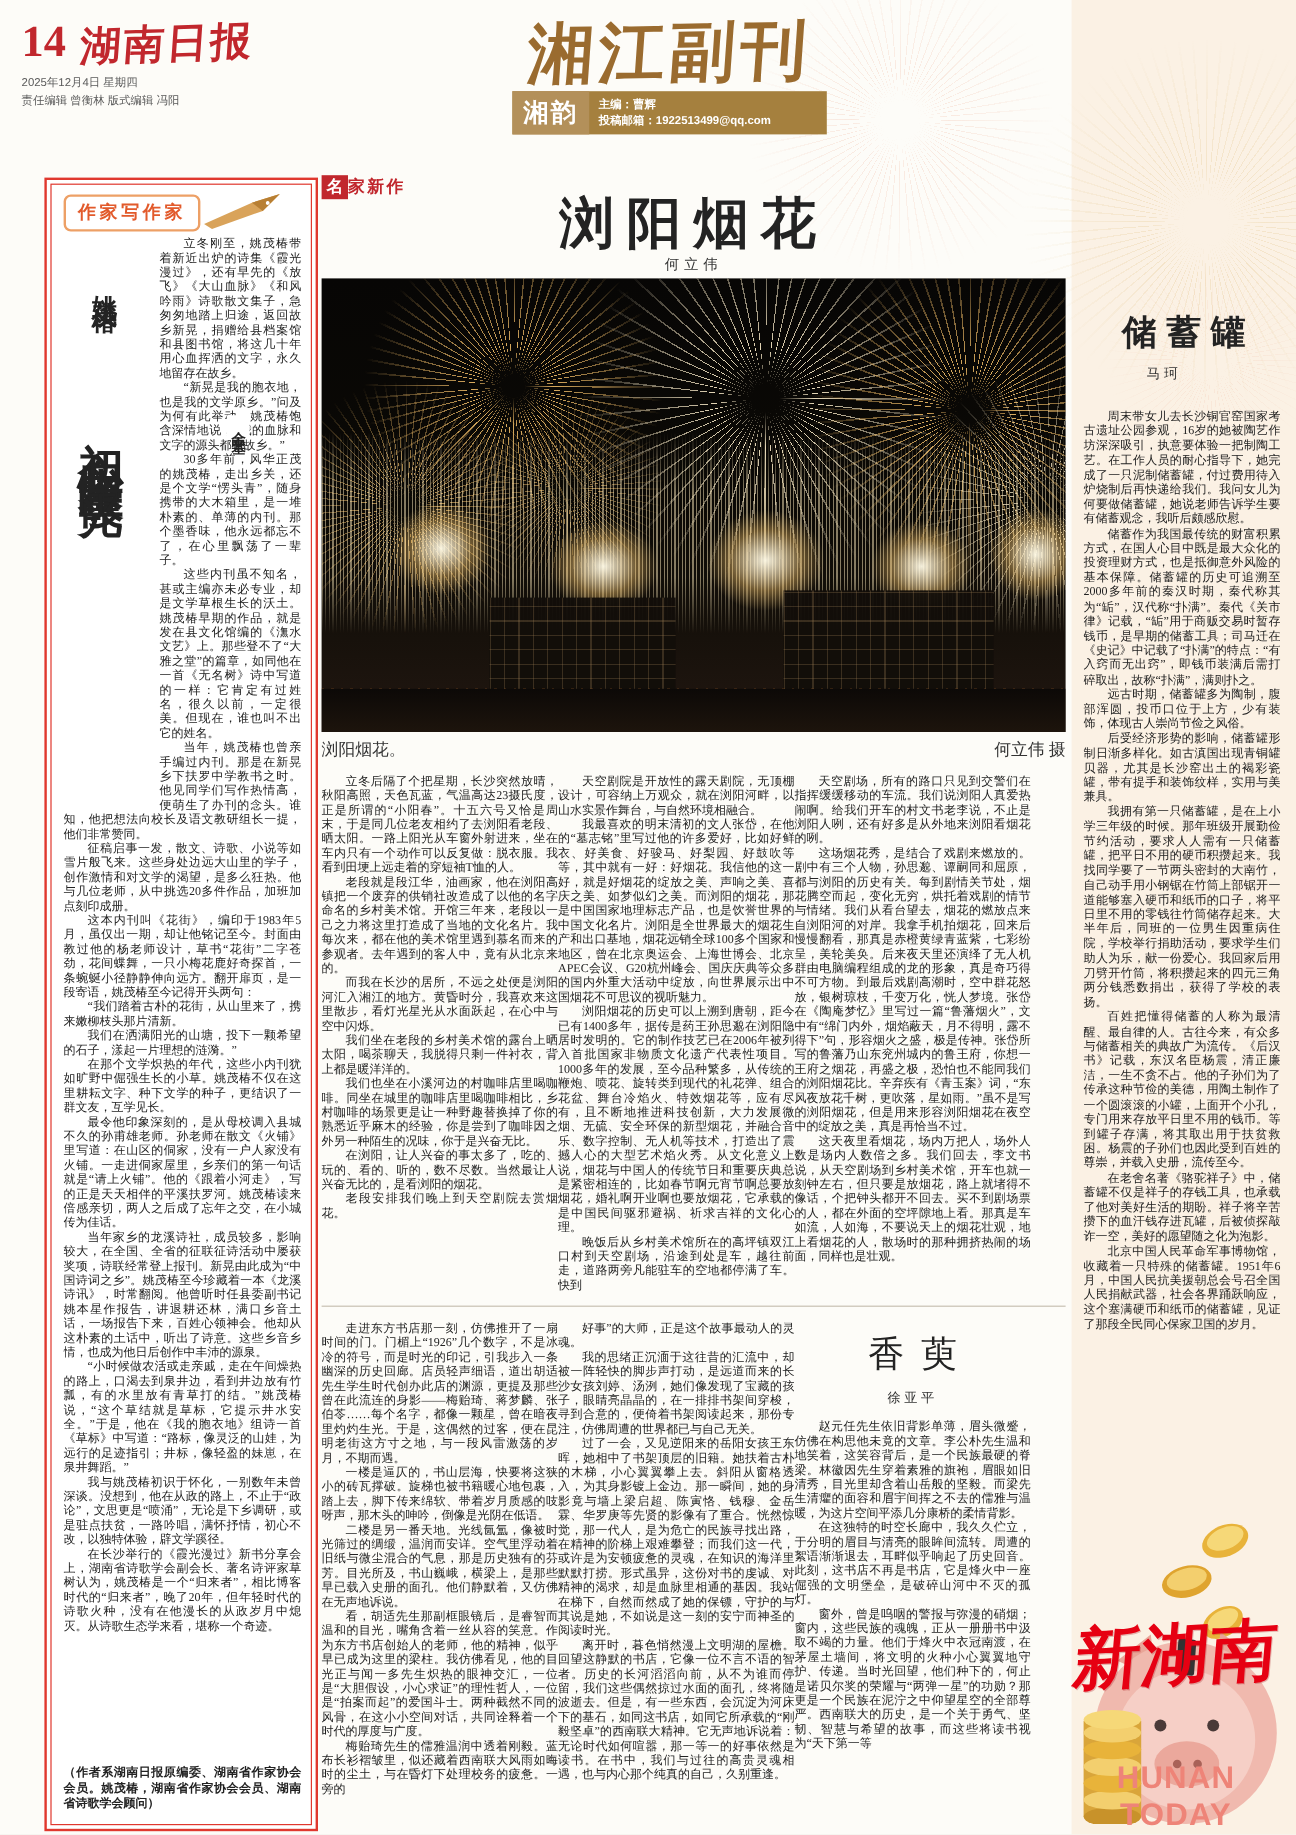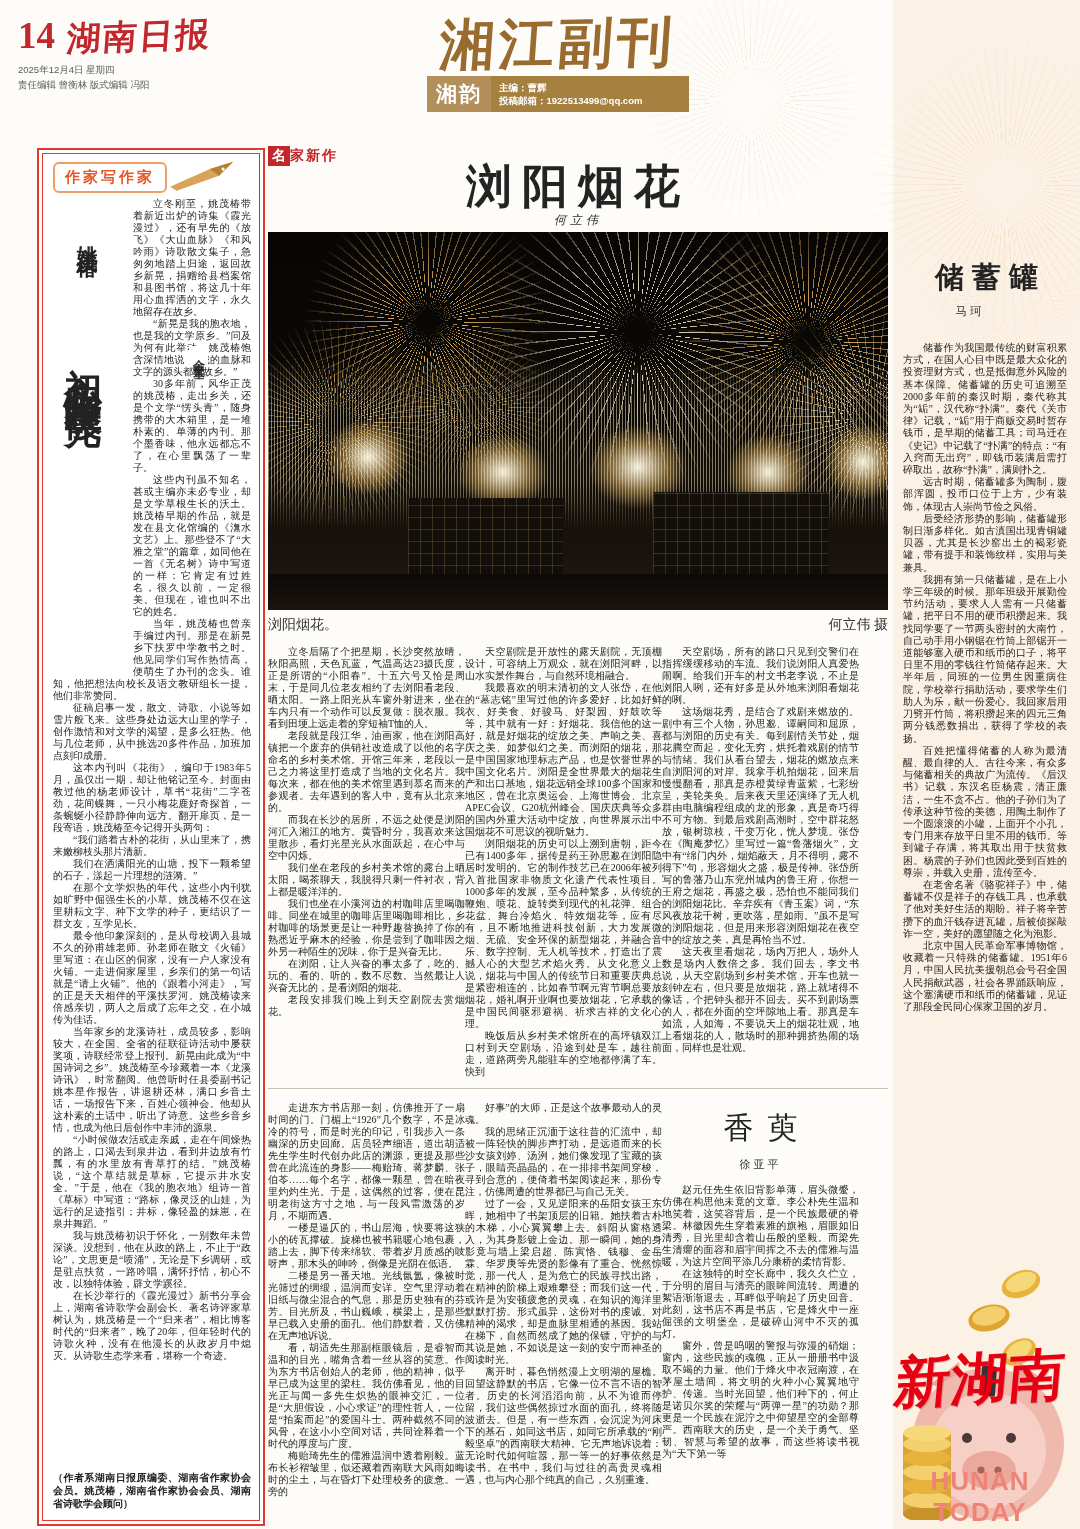--- a/index.html
+++ b/index.html
@@ -37,21 +37,21 @@
   .sb-spacer{float:left;width:80px;height:478px;}
   .sb-foot{position:absolute;left:14px;right:12px;bottom:14px;font-size:10px;line-height:13px;font-weight:700;
            font-family:"Liberation Sans","DejaVu Sans",sans-serif;color:#222;text-align:justify;}
   
   .bp{margin:0;text-indent:2em;font-size:10px;line-height:12px;text-align:justify;color:#222;}
   
   .feat-tag{position:absolute;left:268px;top:146px;font-family:"Liberation Sans","DejaVu Sans",sans-serif;}
   .tag-char{display:inline-block;background:#c1272d;color:#fff;padding:1px 4px;font-size:14px;font-weight:800;}
   .tag-rest{color:#c1272d;font-size:14px;font-weight:800;letter-spacing:2px;}
   .feat-title{position:absolute;left:268px;top:156px;width:620px;text-align:center;font-size:46px;font-weight:900;letter-spacing:10px;}
-  .feat-author{position:absolute;left:268px;top:212px;width:620px;text-align:center;font-size:12px;letter-spacing:4px;color:#333;font-style:italic;}
+  .feat-author{position:absolute;left:268px;top:212px;width:620px;text-align:center;font-size:12px;letter-spacing:4px;color:#333;}
   
   .photo{position:absolute;left:268px;top:232px;width:620px;height:378px;overflow:hidden;
          background:linear-gradient(180deg,#070605 0%,#0b0905 50%,#15100a 76%,#221711 100%);}
   .burst{position:absolute;border-radius:50%;
          -webkit-mask:radial-gradient(circle,transparent 0 5%,#000 18%,transparent 68%);
          mask:radial-gradient(circle,transparent 0 5%,#000 18%,transparent 68%);}
   .burst.g{background:repeating-conic-gradient(rgba(255,200,110,.85) 0 .8deg,transparent .8deg 5deg);}
   .burst.w{background:repeating-conic-gradient(rgba(255,240,205,.9) 0 .7deg,transparent .7deg 6deg);}
   .curtain{position:absolute;left:0;right:0;top:128px;height:168px;
            background:repeating-linear-gradient(90deg,rgba(255,236,190,.5) 0 1px,rgba(255,236,190,0) 1px 3px);
@@ -225,20 +225,21 @@
           <p class="bp">赵元任先生依旧背影单薄，眉头微蹙，仿佛在构思他未竟的文章。李公朴先生温和地笑着，这笑容背后，是一个民族最硬的脊梁。林徽因先生穿着素雅的旗袍，眉眼如旧清秀，目光里却含着山岳般的坚毅。而梁先生清癯的面容和眉宇间挥之不去的儒雅与温暖，为这片空间平添几分康桥的柔情背影。</p>
           <p class="bp">在这独特的时空长廊中，我久久伫立，于分明的眉目与清亮的眼眸间流转。周遭的絮语渐渐退去，耳畔似乎响起了历史回音。此刻，这书店不再是书店，它是烽火中一座倔强的文明堡垒，是破碎山河中不灭的孤灯。</p>
           <p class="bp">窗外，曾是呜咽的警报与弥漫的硝烟；窗内，这些民族的魂魄，正从一册册书中汲取不竭的力量。他们于烽火中衣冠南渡，在茅屋土墙间，将文明的火种小心翼翼地守护、传递。当时光回望，他们种下的，何止是诺贝尔奖的荣耀与“两弹一星”的功勋？那更是一个民族在泥泞之中仰望星空的全部尊严。西南联大的历史，是一个关于勇气、坚韧、智慧与希望的故事，而这些将读书视为“天下第一等</p>
         </div>
     </div>
   </div>
 
   <div class="col-title">储蓄罐</div>
   <div class="col-author">马珂</div>
   <div class="col-body">
+      <p class="bp">周末带女儿去长沙铜官窑国家考古遗址公园参观，16岁的她被陶艺作坊深深吸引，执意要体验一把制陶工艺。在工作人员的耐心指导下，她完成了一只泥制储蓄罐，付过费用待入炉烧制后再快递给我们。我问女儿为何要做储蓄罐，她说老师告诉学生要有储蓄观念，我听后颇感欣慰。</p>
       <p class="bp">储蓄作为我国最传统的财富积累方式，在国人心目中既是最大众化的投资理财方式，也是抵御意外风险的基本保障。储蓄罐的历史可追溯至2000多年前的秦汉时期，秦代称其为“缿”，汉代称“扑满”。秦代《关市律》记载，“缿”用于商贩交易时暂存钱币，是早期的储蓄工具；司马迁在《史记》中记载了“扑满”的特点：“有入窍而无出窍”，即钱币装满后需打碎取出，故称“扑满”，满则扑之。</p>
       <p class="bp">远古时期，储蓄罐多为陶制，腹部浑圆，投币口位于上方，少有装饰，体现古人崇尚节俭之风俗。</p>
       <p class="bp">后受经济形势的影响，储蓄罐形制日渐多样化。如古滇国出现青铜罐贝器，尤其是长沙窑出土的褐彩瓷罐，带有提手和装饰纹样，实用与美兼具。</p>
       <p class="bp">我拥有第一只储蓄罐，是在上小学三年级的时候。那年班级开展勤俭节约活动，要求人人需有一只储蓄罐，把平日不用的硬币积攒起来。我找同学要了一节两头密封的大南竹，自己动手用小钢锯在竹筒上部锯开一道能够塞入硬币和纸币的口子，将平日里不用的零钱往竹筒储存起来。大半年后，同班的一位男生因重病住院，学校举行捐助活动，要求学生们助人为乐，献一份爱心。我回家后用刀劈开竹筒，将积攒起来的四元三角两分钱悉数捐出，获得了学校的表扬。</p>
       <p class="bp">百姓把懂得储蓄的人称为最清醒、最自律的人。古往今来，有众多与储蓄相关的典故广为流传。《后汉书》记载，东汉名臣杨震，清正廉洁，一生不贪不占。他的子孙们为了传承这种节俭的美德，用陶土制作了一个圆滚滚的小罐，上面开个小孔，专门用来存放平日里不用的钱币。等到罐子存满，将其取出用于扶贫救困。杨震的子孙们也因此受到百姓的尊崇，并载入史册，流传至今。</p>
       <p class="bp">在老舍名著《骆驼祥子》中，储蓄罐不仅是祥子的存钱工具，也承载了他对美好生活的期盼。祥子将辛苦攒下的血汗钱存进瓦罐，后被侦探敲诈一空，美好的愿望随之化为泡影。</p>
       <p class="bp">北京中国人民革命军事博物馆，收藏着一只特殊的储蓄罐。1951年6月，中国人民抗美援朝总会号召全国人民捐献武器，社会各界踊跃响应，这个塞满硬币和纸币的储蓄罐，见证了那段全民同心保家卫国的岁月。</p>
     </div>
 
   <svg class="piggy" viewBox="0 0 187 254">

